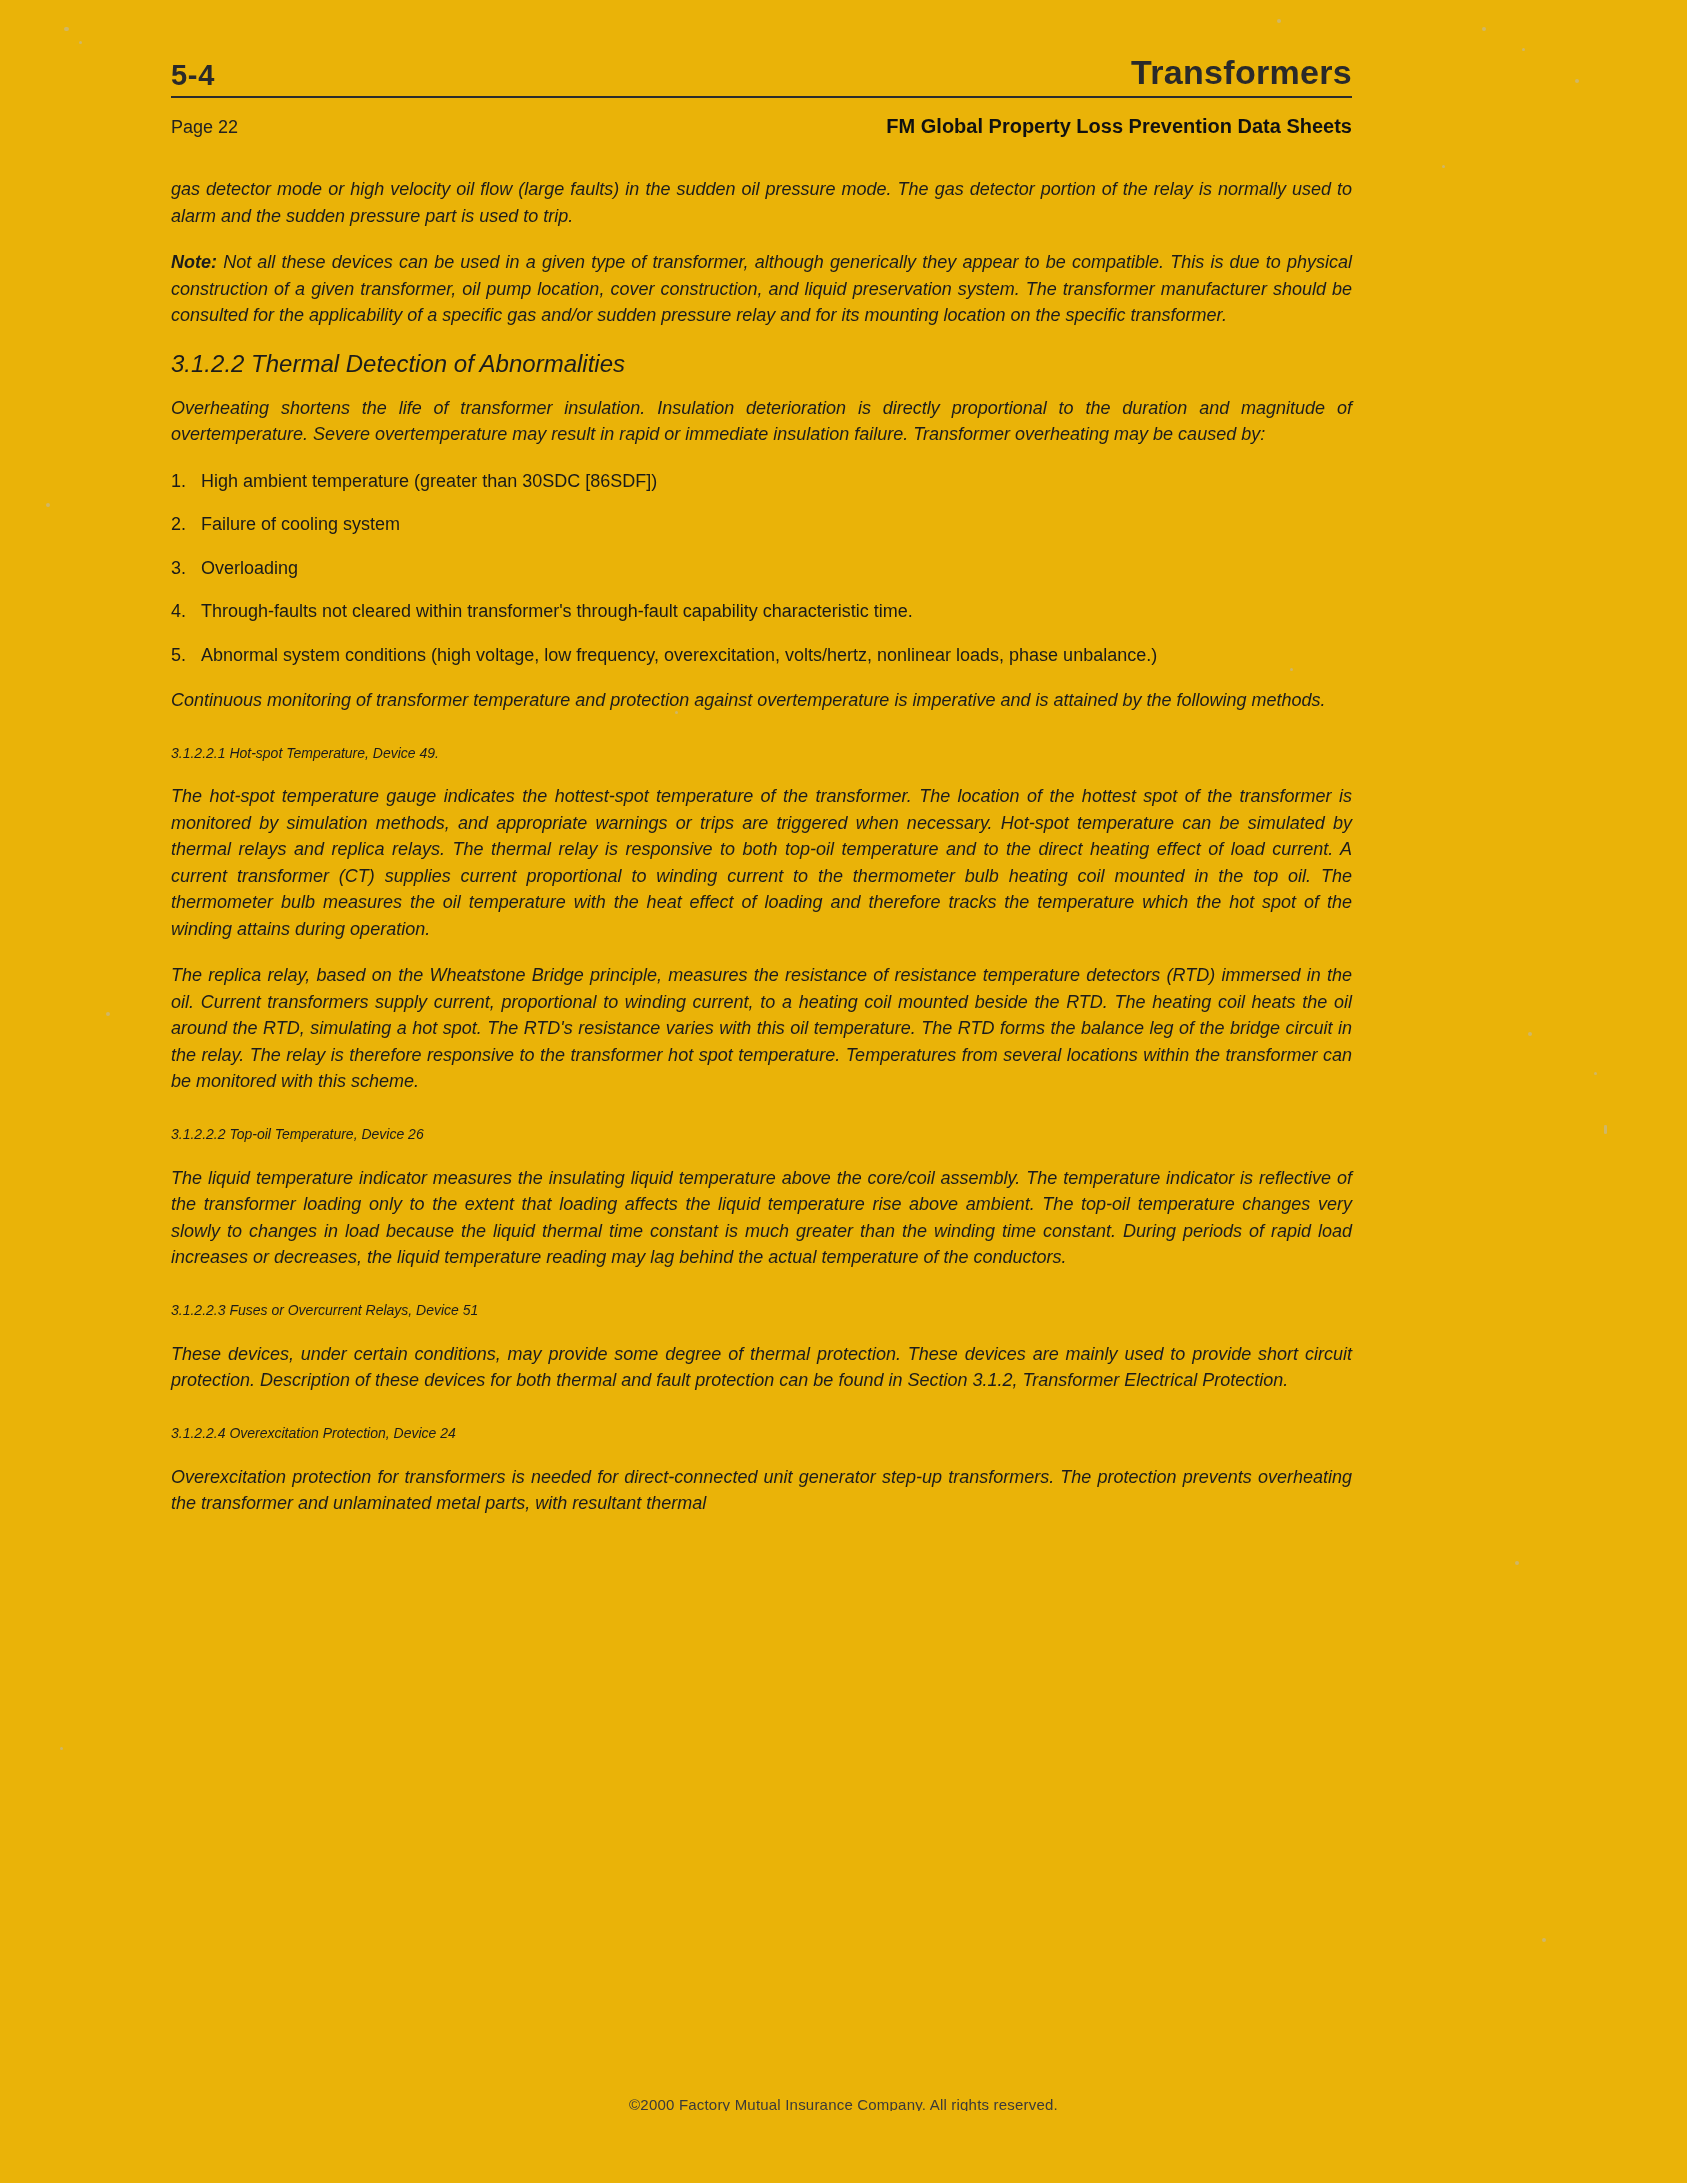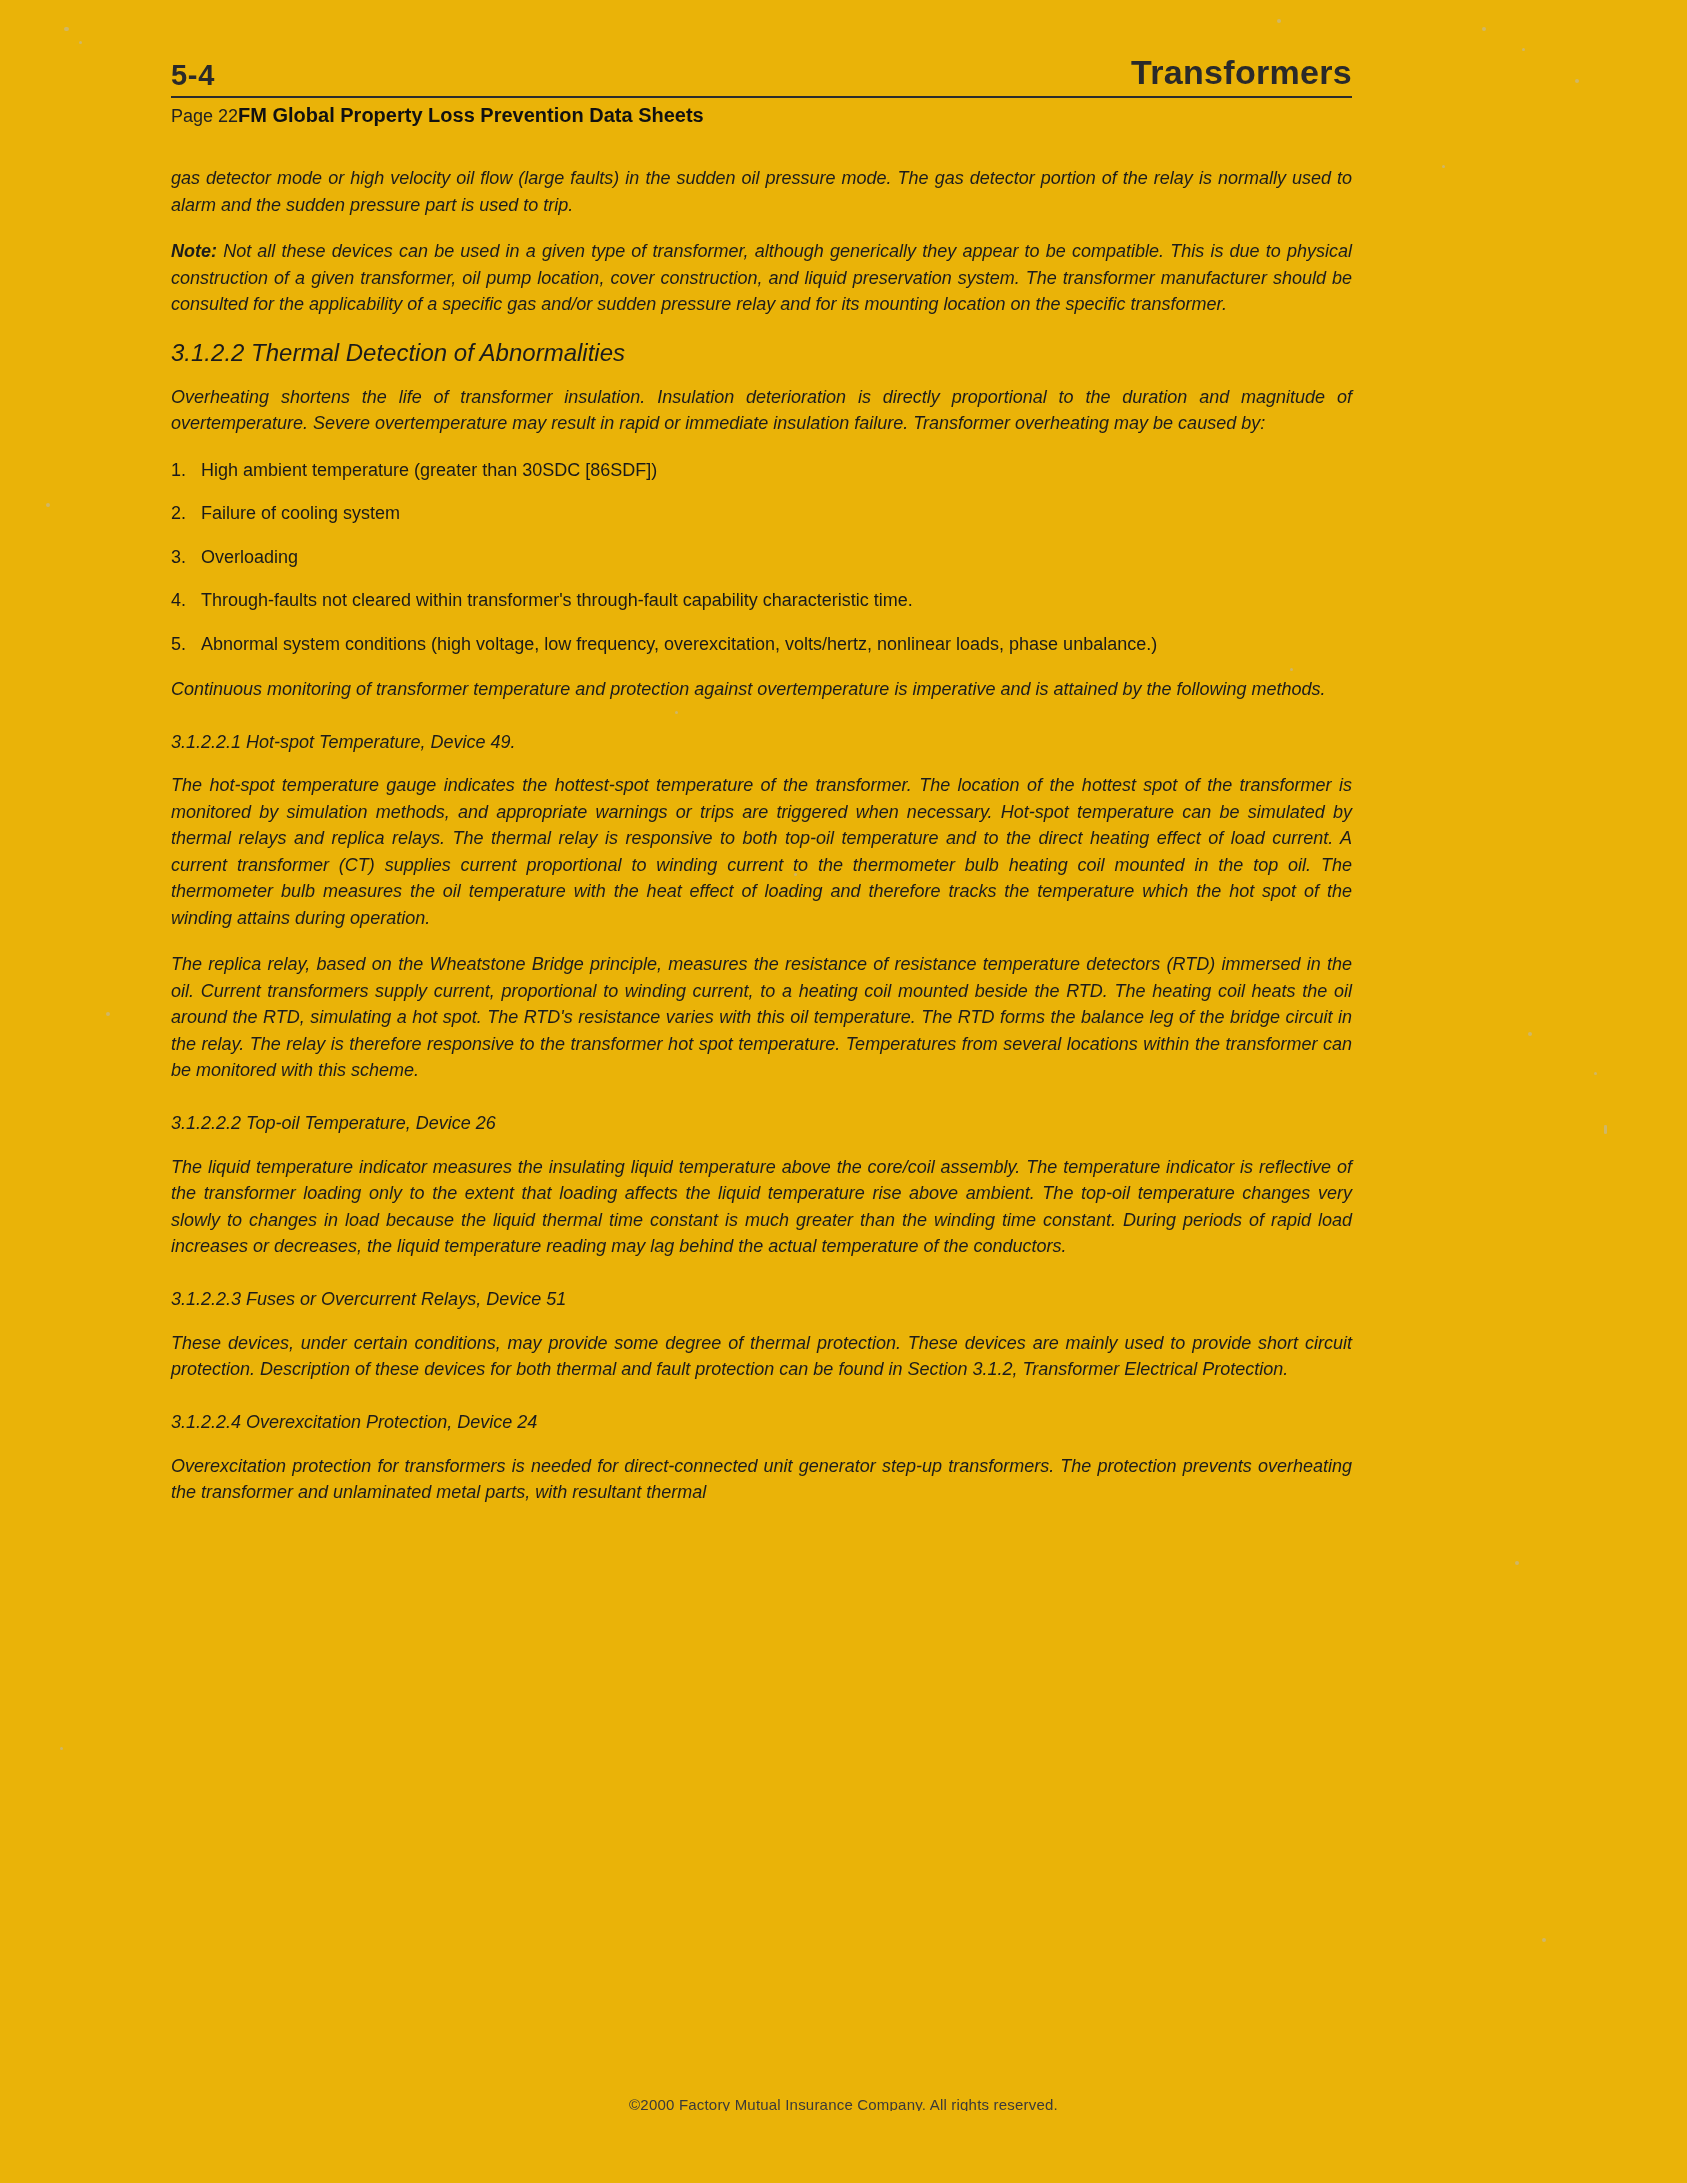--- a/index.html
+++ b/index.html
@@ -52,21 +52,22 @@
     letter-spacing: 0.3px;
   }
   .rule {
     border-top: 2px solid #2b2b2b;
     margin-top: 4px;
     width: 100%;
   }
   .subhdr-row {
     display: flex;
     align-items: baseline;
-    margin-top: 6px;
+    justify-content: space-between;
+    margin-top: 17px;
   }
   .page-num {
     font-size: 18px;
     color: #222;
   }
   .doc-series {
     font-size: 20px;
     font-weight: 700;
     color: #111;
   }
@@ -83,21 +84,21 @@
   }
   p.nojust { text-align: left; }
   .lead-bold { font-weight: 700; }
   .heading-num {
     margin: 22.5px 0 17px 0;
     font-size: 24px;
     line-height: 26.5px;
   }
   .heading-ital {
     margin: 26.5px 0 17px 0;
-    font-size: 18px;
+    font-size: 14px;
     font-style: italic;
     line-height: 26.5px;
   }
   ol.numlist {
     list-style: none;
     margin: 0 0 18.5px 0;
     padding: 0;
   }
   ol.numlist li {
     font-size: 18px;

